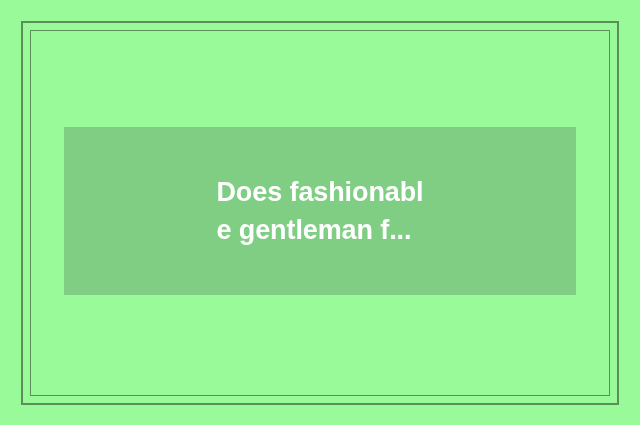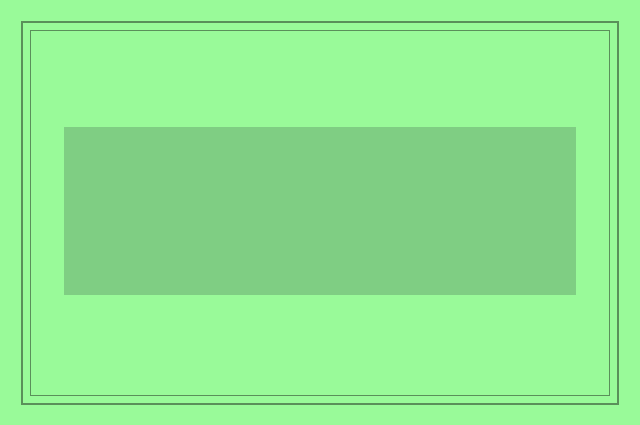--- a/index.html
+++ b/index.html
@@ -84,16 +84,18 @@
 </head>
 <body>
 
 <div id="canvas">
 
   <div id="frame-outer" class="frame"></div>
   <div id="frame-inner" class="frame"></div>
 
   <div id="content-panel">
     <div id="panel-text-block">
+      <span class="panel-line">Does fashionabl</span>
+      <span class="panel-line">e gentleman f...</span>
     </div>
   </div>
 
 </div>
 
 </body></html>

